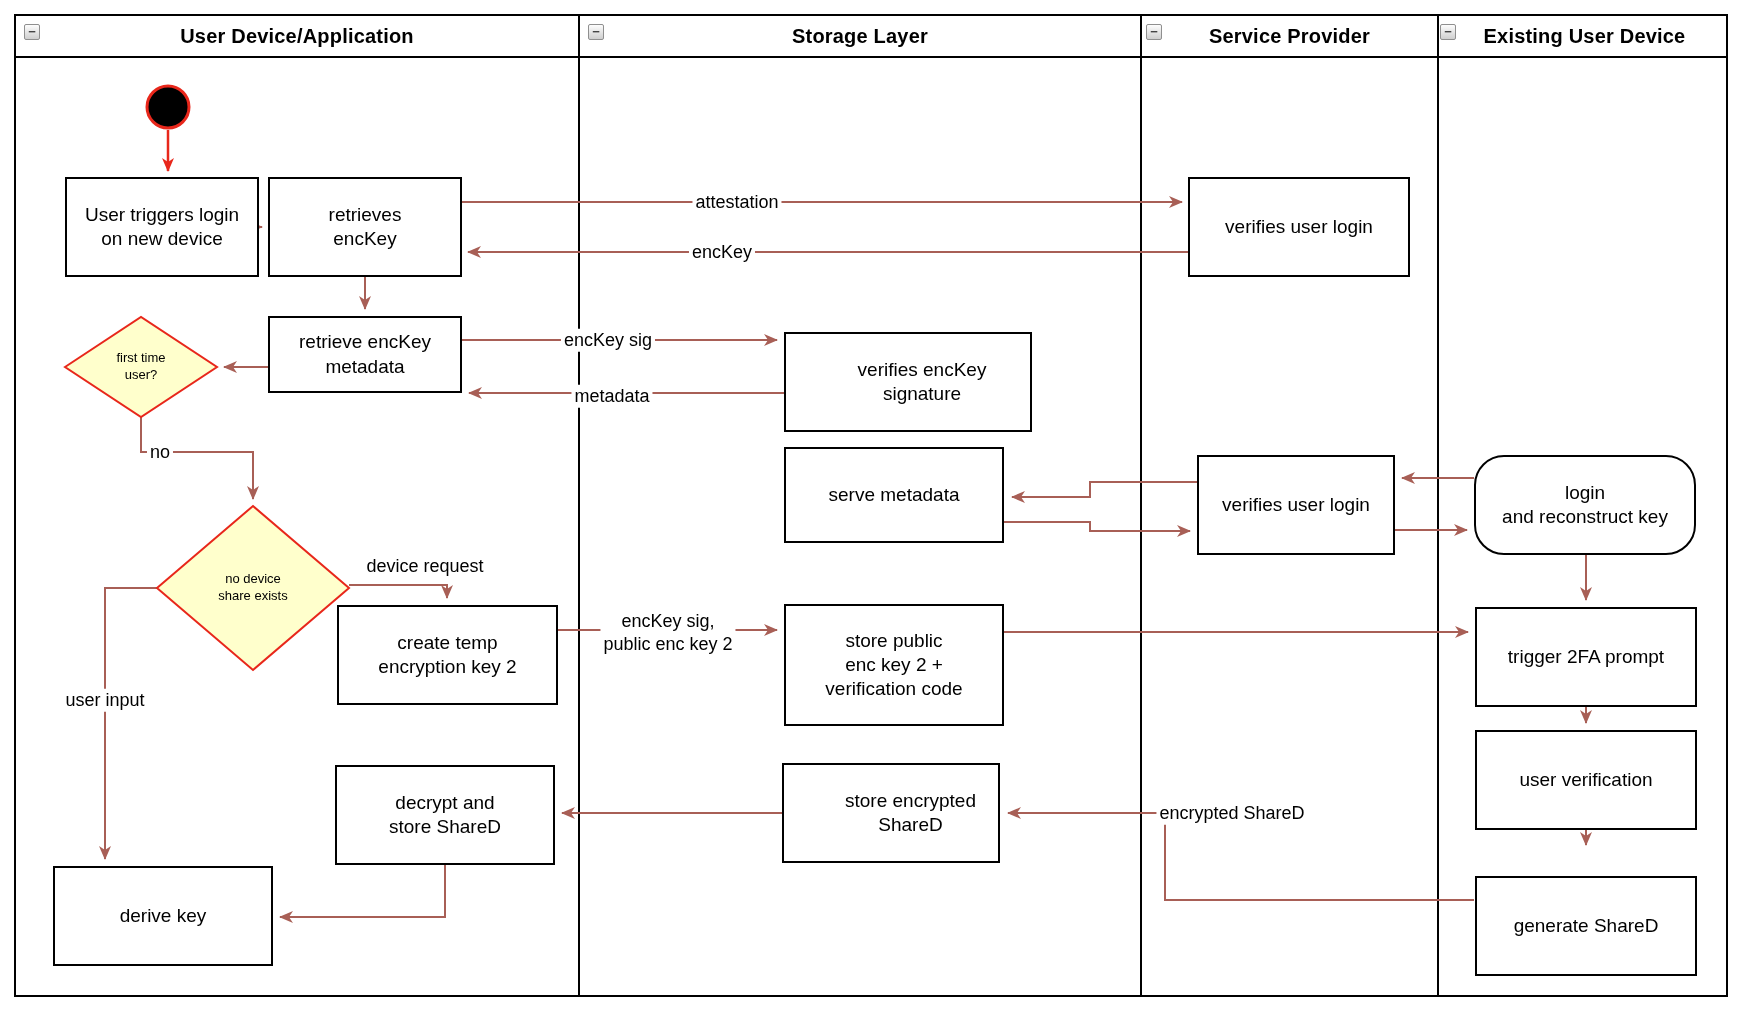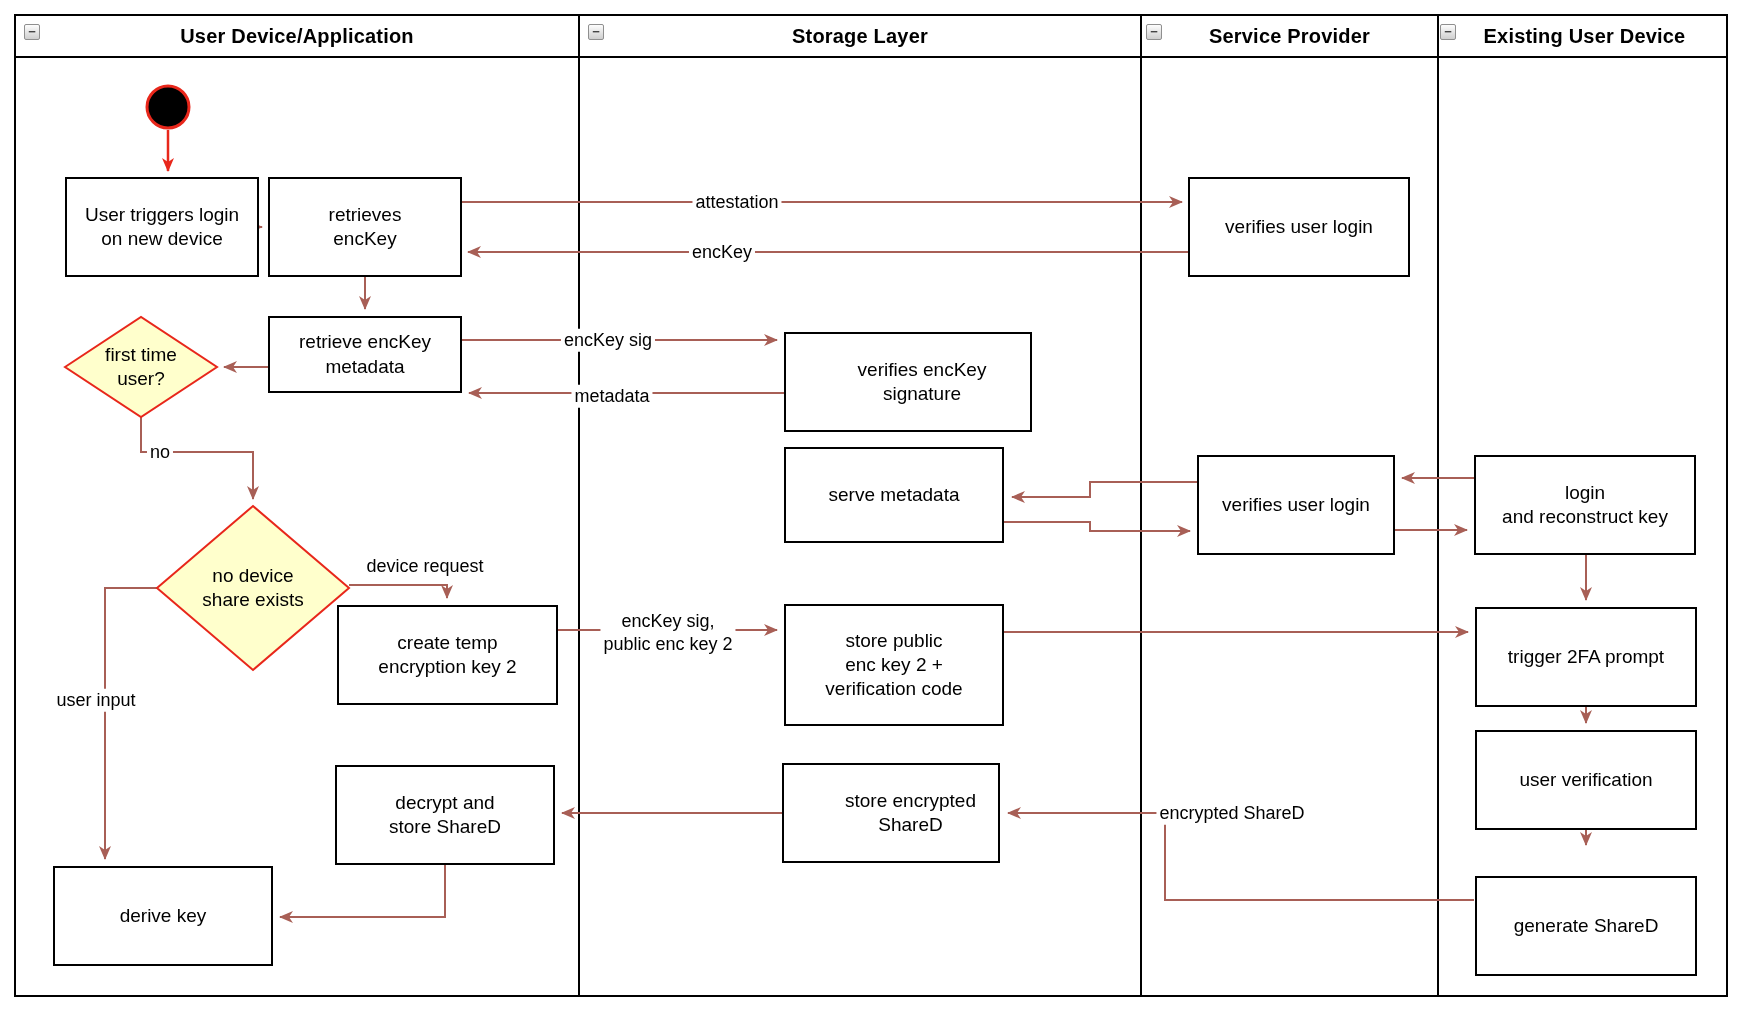--- a/index.html
+++ b/index.html
@@ -15,21 +15,21 @@
   .collapse-icon{position:absolute;width:16px;height:16px;border:1px solid #8f8f8f;border-radius:2px;
                  background:linear-gradient(#fdfdfd,#cfcfcf);box-sizing:border-box;
                  display:flex;align-items:center;justify-content:center;
                  font-size:13px;line-height:12px;color:#444;font-weight:bold;}
 
   
   .node{position:absolute;background:#fff;border:2px solid #000;box-sizing:border-box;
         display:flex;align-items:center;justify-content:center;text-align:center;
         font-size:19px;line-height:1.28;white-space:pre-line;}
   .diamond-label{position:absolute;display:flex;align-items:center;justify-content:center;text-align:center;
-        font-size:19px;line-height:1.28;white-space:pre-line;background:transparent;}
+        font-size:13px;line-height:1.28;white-space:pre-line;background:transparent;}
 
   
   .edge-label{position:absolute;transform:translate(-50%,-50%);background:#fff;padding:0 3px;
               font-size:18px;line-height:1.25;text-align:center;white-space:pre-line;}
 
   svg.edges{position:absolute;left:0;top:0;}
 </style>
 </head>
 <body>
 
@@ -111,21 +111,21 @@
 on new device</div>
   <div class="node" style="left:268px;top:177px;width:194px;height:100px;">retrieves
 encKey</div>
   <div class="node" style="left:1188px;top:177px;width:222px;height:100px;">verifies user login</div>
   <div class="node" style="left:268px;top:316px;width:194px;height:77px;">retrieve encKey
 metadata</div>
   <div class="node" style="left:784px;top:332px;width:248px;height:100px;padding-left:28px;">verifies encKey
 signature</div>
   <div class="node" style="left:784px;top:447px;width:220px;height:96px;">serve metadata</div>
   <div class="node" style="left:1197px;top:455px;width:198px;height:100px;">verifies user login</div>
-  <div class="node" style="left:1474px;top:455px;width:222px;height:100px;">login
+  <div class="node" style="left:1474px;top:455px;width:222px;height:100px;border-radius:30px;">login
 and reconstruct key</div>
   <div class="node" style="left:337px;top:605px;width:221px;height:100px;">create temp
 encryption key 2</div>
   <div class="node" style="left:784px;top:604px;width:220px;height:122px;">store public
 enc key 2 +
 verification code</div>
   <div class="node" style="left:1475px;top:607px;width:222px;height:100px;">trigger 2FA prompt</div>
   <div class="node" style="left:1475px;top:730px;width:222px;height:100px;">user verification</div>
   <div class="node" style="left:335px;top:765px;width:220px;height:100px;">decrypt and
 store ShareD</div>
@@ -135,16 +135,16 @@
   <div class="node" style="left:53px;top:866px;width:220px;height:100px;">derive key</div>
 
   <div class="edge-label" style="left:737px;top:202px;">attestation</div>
   <div class="edge-label" style="left:722px;top:252px;">encKey</div>
   <div class="edge-label" style="left:608px;top:340px;">encKey sig</div>
   <div class="edge-label" style="left:612px;top:396px;">metadata</div>
   <div class="edge-label" style="left:160px;top:452px;">no</div>
   <div class="edge-label" style="left:425px;top:566px;">device request</div>
   <div class="edge-label" style="left:668px;top:632px;">encKey sig,
 public enc key 2</div>
-  <div class="edge-label" style="left:96px;top:700px;">user input</div>
+  <div class="edge-label" style="left:105px;top:700px;">user input</div>
   <div class="edge-label" style="left:1232px;top:813px;">encrypted ShareD</div>
 
 </div>
 
 </body></html>

